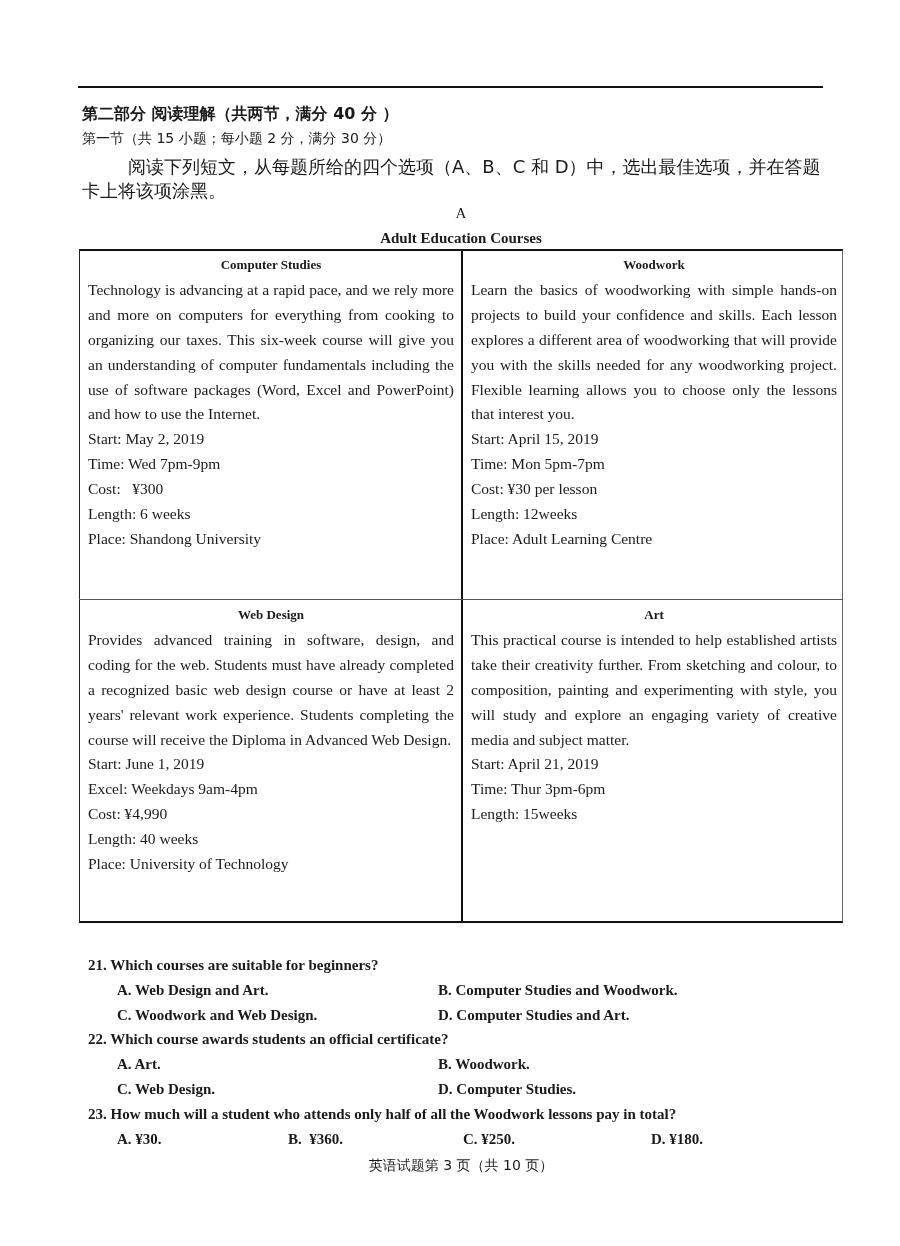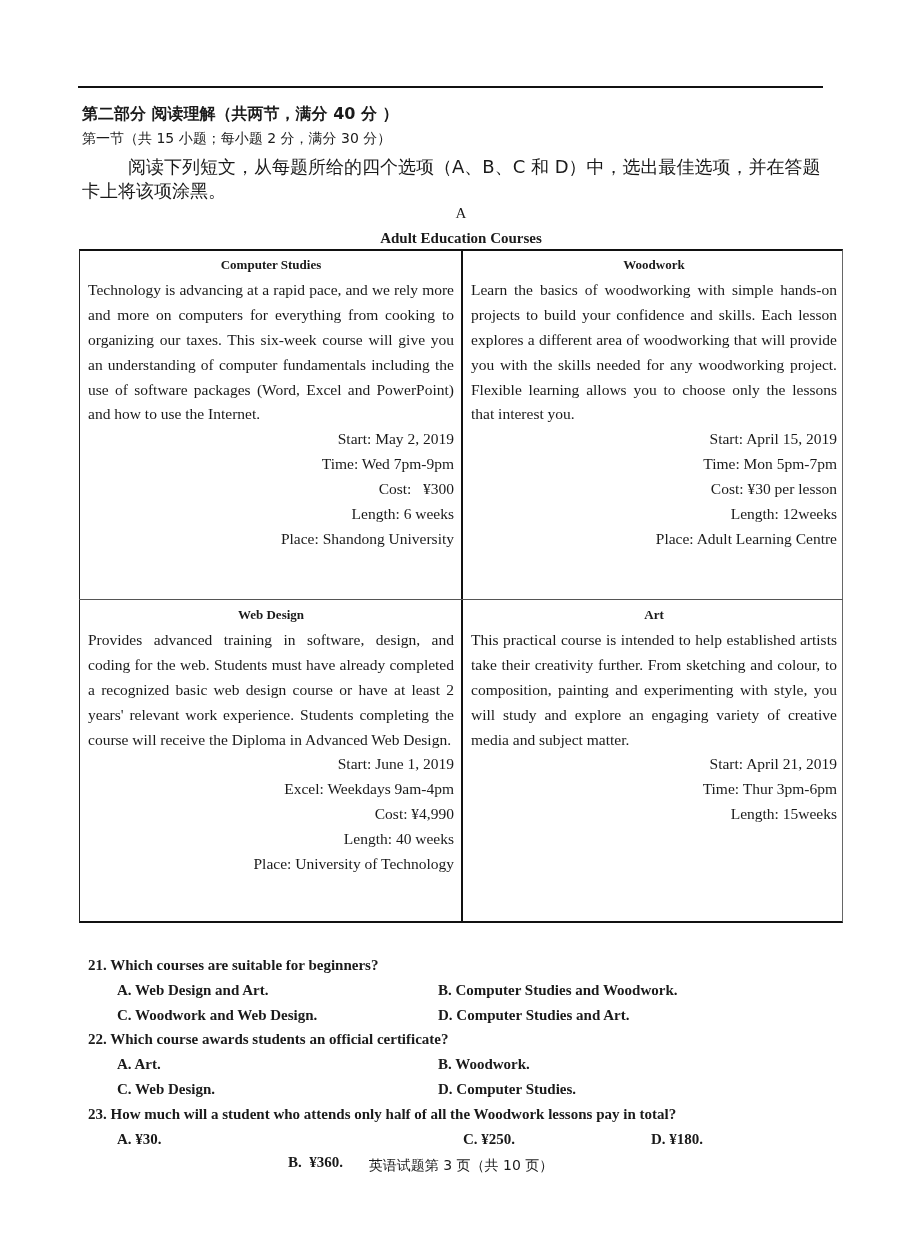--- a/index.html
+++ b/index.html
@@ -114,21 +114,20 @@
       text-align: center;
       font-weight: bold;
       font-size: 13px;
     }
     .cell-desc {
       text-align: justify;
       text-align-last: left;
     }
     .cell-detail {
       white-space: nowrap;
-      text-align: right;
     }
     .questions {
       position: absolute;
       left: 88px;
       top: 953px;
       width: 750px;
       font-size: 15px;
       line-height: 24.8px;
       font-weight: bold;
     }
@@ -136,21 +135,21 @@
       white-space: nowrap;
     }
     .opt-row {
       display: flex;
       white-space: nowrap;
     }
     .opt-row.two .opt { width: 350px; }
     .opt-row.two .opt:first-child { padding-left: 29px; width: 350px; box-sizing: border-box; }
     .opt-row.four .opt { width: 175px; }
     .opt-row.four .opt:first-child { padding-left: 29px; width: 200px; box-sizing: border-box; }
-    .opt-row.four .opt:nth-child(2) { width: 175px; margin-top: 23px; }
+    .opt-row.four .opt:nth-child(2) { width: 175px; }
     .opt-row.four .opt:nth-child(3) { width: 188px; }
     .footer {
       position: absolute;
       left: 0;
       width: 922px;
       top: 1157px;
       text-align: center;
       font-size: 14px;
       font-family: "DejaVu Sans", sans-serif;
     }

